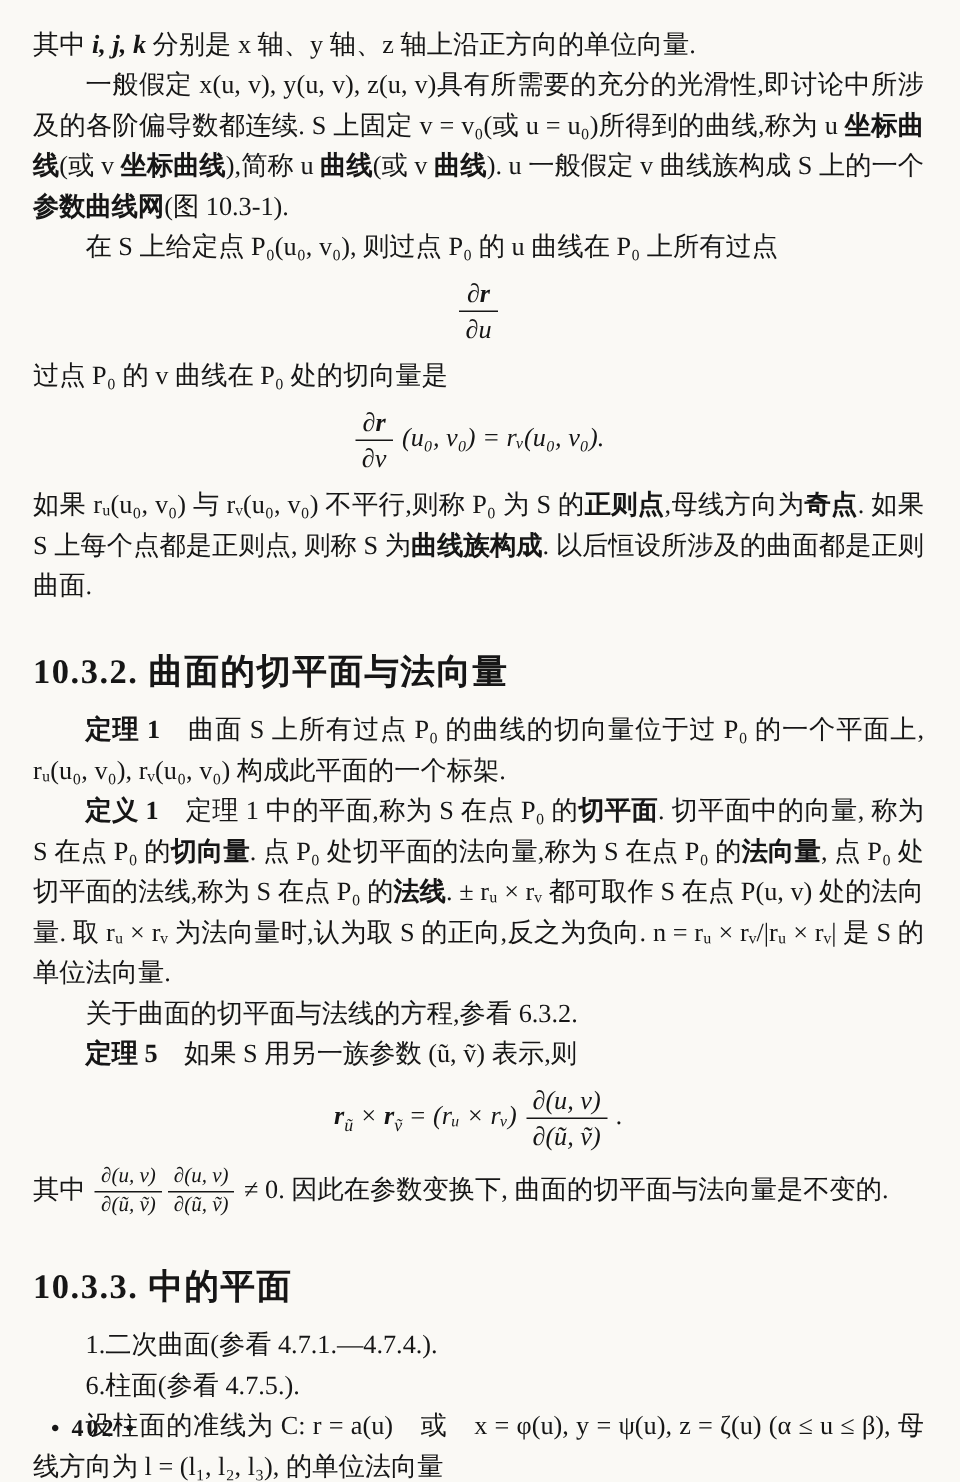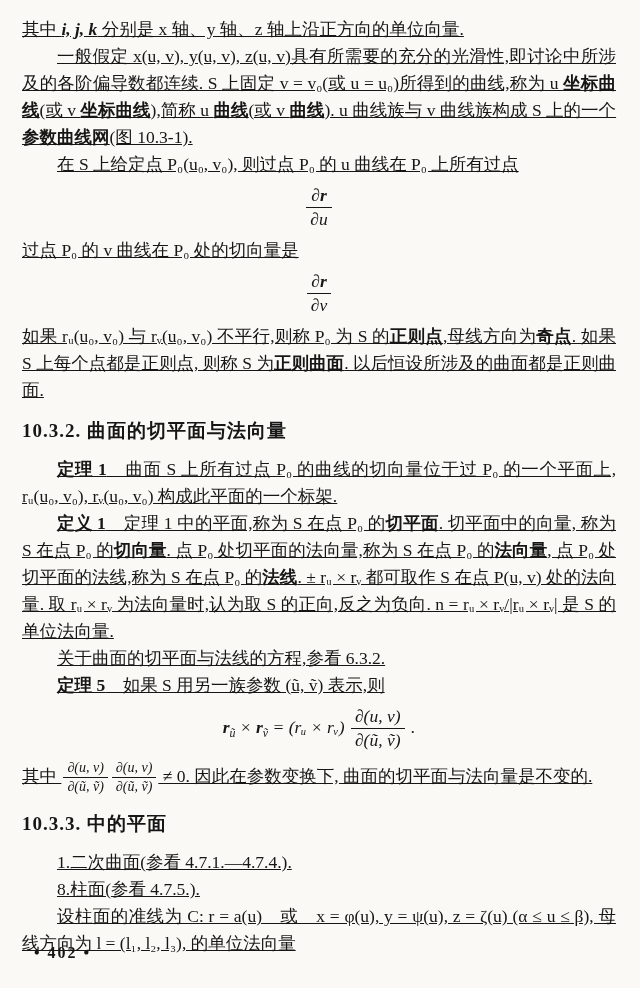--- a/index.html
+++ b/index.html
@@ -8,30 +8,30 @@
     height:988px;
     position:relative;
     background:#faf9f5;
     color:#161616;
     font-family:"Liberation Serif","DejaVu Serif",serif;
     font-size:17.5px;
     line-height:27px;
     padding:16px 24px 0 22px;
     overflow:hidden;
   }
-  .para { text-align:justify;text-decoration:underline; }
+  .para { text-align:justify; }
   .indent { text-indent:2em; }
   .b { font-weight:700; }
   .vec { font-weight:700; font-style:italic; }
   .mi { font-style:italic; }
   .heading {
-    font-size:19px;
+    font-size:23px;
     font-weight:700;
     line-height:26px;
-    margin:14px 0 12px 0;
+    margin:31px 0 12px 0;
     letter-spacing:1px;
   }
   .formula {
     text-align:center;
     margin:5px 0 5px 0;
     font-style:italic;
   }
   .frac {
     display:inline-block;
     vertical-align:middle;
@@ -51,47 +51,47 @@
     font-weight:700;
     letter-spacing:2px;
   }
   .gap-sm { margin-top:8px; }
 </style>
 </head>
 <body>
 
 <p class="para"><span>其中 </span><span class="vec">i, j, k</span><span> 分别是 x 轴、y 轴、z 轴上沿正方向的单位向量.</span></p>
 
-<p class="para indent"><span>一般假定 x(u, v), y(u, v), z(u, v)具有所需要的充分的光滑性,即讨论中所涉及的各阶偏导数都连续. S 上固定 v = v₀(或 u = u₀)所得到的曲线,称为 u </span><span class="b">坐标曲线</span><span>(或 v </span><span class="b">坐标曲线</span><span>),简称 u </span><span class="b">曲线</span><span>(或 v </span><span class="b">曲线</span><span>). u 曲线族与 v 曲线族构成 S 上的一个</span><span class="b">参数曲线网</span><span>(图 10.3-1).</span></p>
+<p class="para indent"><span>一般假定 x(u, v), y(u, v), z(u, v)具有所需要的充分的光滑性,即讨论中所涉及的各阶偏导数都连续. S 上固定 v = v₀(或 u = u₀)所得到的曲线,称为 u </span><span class="b">坐标曲线</span><span>(或 v </span><span class="b">坐标曲线</span><span>),简称 u </span><span class="b">曲线</span><span>(或 v </span><span class="b">曲线</span><span>). u 一般假定 v 曲线族构成 S 上的一个</span><span class="b">参数曲线网</span><span>(图 10.3-1).</span></p>
 
 <p class="para indent"><span>在 S 上给定点 P₀(u₀, v₀), 则过点 P₀ 的 u 曲线在 P₀ 上所有过点</span></p>
 
 <div class="formula"><span class="frac"><span class="fn vec">∂r</span><span class="fd">∂u</span></span></div>
 
 <p class="para"><span>过点 P₀ 的 v 曲线在 P₀ 处的切向量是</span></p>
 
-<div class="formula"><span class="frac"><span class="fn vec">∂r</span><span class="fd">∂v</span></span></div>
+<div class="formula"><span class="frac"><span class="fn vec">∂r</span><span class="fd">∂v</span></span><span class="mi"> (u₀, v₀) = rᵥ(u₀, v₀).</span></div>
 
-<p class="para"><span>如果 rᵤ(u₀, v₀) 与 rᵥ(u₀, v₀) 不平行,则称 P₀ 为 S 的</span><span class="b">正则点</span><span>,母线方向为</span><span class="b">奇点</span><span>. 如果 S 上每个点都是正则点, 则称 S 为</span><span class="b">正则曲面</span><span>. 以后恒设所涉及的曲面都是正则曲面.</span></p>
+<p class="para"><span>如果 rᵤ(u₀, v₀) 与 rᵥ(u₀, v₀) 不平行,则称 P₀ 为 S 的</span><span class="b">正则点</span><span>,母线方向为</span><span class="b">奇点</span><span>. 如果 S 上每个点都是正则点, 则称 S 为</span><span class="b">曲线族构成</span><span>. 以后恒设所涉及的曲面都是正则曲面.</span></p>
 
 <h2 class="heading">10.3.2. 曲面的切平面与法向量</h2>
 
 <p class="para indent"><span class="b">定理 1</span><span>　曲面 S 上所有过点 P₀ 的曲线的切向量位于过 P₀ 的一个平面上, rᵤ(u₀, v₀), rᵥ(u₀, v₀) 构成此平面的一个标架.</span></p>
 
 <p class="para indent"><span class="b">定义 1</span><span>　定理 1 中的平面,称为 S 在点 P₀ 的</span><span class="b">切平面</span><span>. 切平面中的向量, 称为 S 在点 P₀ 的</span><span class="b">切向量</span><span>. 点 P₀ 处切平面的法向量,称为 S 在点 P₀ 的</span><span class="b">法向量</span><span>, 点 P₀ 处切平面的法线,称为 S 在点 P₀ 的</span><span class="b">法线</span><span>. ± rᵤ × rᵥ 都可取作 S 在点 P(u, v) 处的法向量. 取 rᵤ × rᵥ 为法向量时,认为取 S 的正向,反之为负向. n = rᵤ × rᵥ/|rᵤ × rᵥ| 是 S 的单位法向量.</span></p>
 
 <p class="para indent"><span>关于曲面的切平面与法线的方程,参看 6.3.2.</span></p>
 
 <p class="para indent"><span class="b">定理 5</span><span>　如果 S 用另一族参数 (ũ, ṽ) 表示,则</span></p>
 
 <div class="formula"><span class="vec">r</span><sub>ũ</sub><span class="mi"> × </span><span class="vec">r</span><sub>ṽ</sub><span class="mi"> = (rᵤ × rᵥ) </span><span class="frac"><span class="fn mi">∂(u, v)</span><span class="fd mi">∂(ũ, ṽ)</span></span><span class="mi"> .</span></div>
 
 <p class="para"><span>其中 </span><span class="frac inline-frac"><span class="fn mi">∂(u, v)</span><span class="fd mi">∂(ũ, ṽ)</span></span><span class="frac inline-frac"><span class="fn mi">∂(u, v)</span><span class="fd mi">∂(ũ, ṽ)</span></span><span> ≠ 0. 因此在参数变换下, 曲面的切平面与法向量是不变的.</span></p>
 
 <h2 class="heading">10.3.3. 中的平面</h2>
 
 <p class="para indent gap-sm"><span>1.二次曲面(参看 4.7.1.—4.7.4.).</span></p>
 
-<p class="para indent"><span>8.柱面(参看 4.7.5.).</span></p>
+<p class="para indent"><span>6.柱面(参看 4.7.5.).</span></p>
 
 <p class="para indent"><span>设柱面的准线为 C: r = a(u)　或　x = φ(u), y = ψ(u), z = ζ(u) (α ≤ u ≤ β), 母线方向为 l = (l₁, l₂, l₃), 的单位法向量</span></p>
 
 <div class="footer">• 402 •</div>
 
 </body></html>

